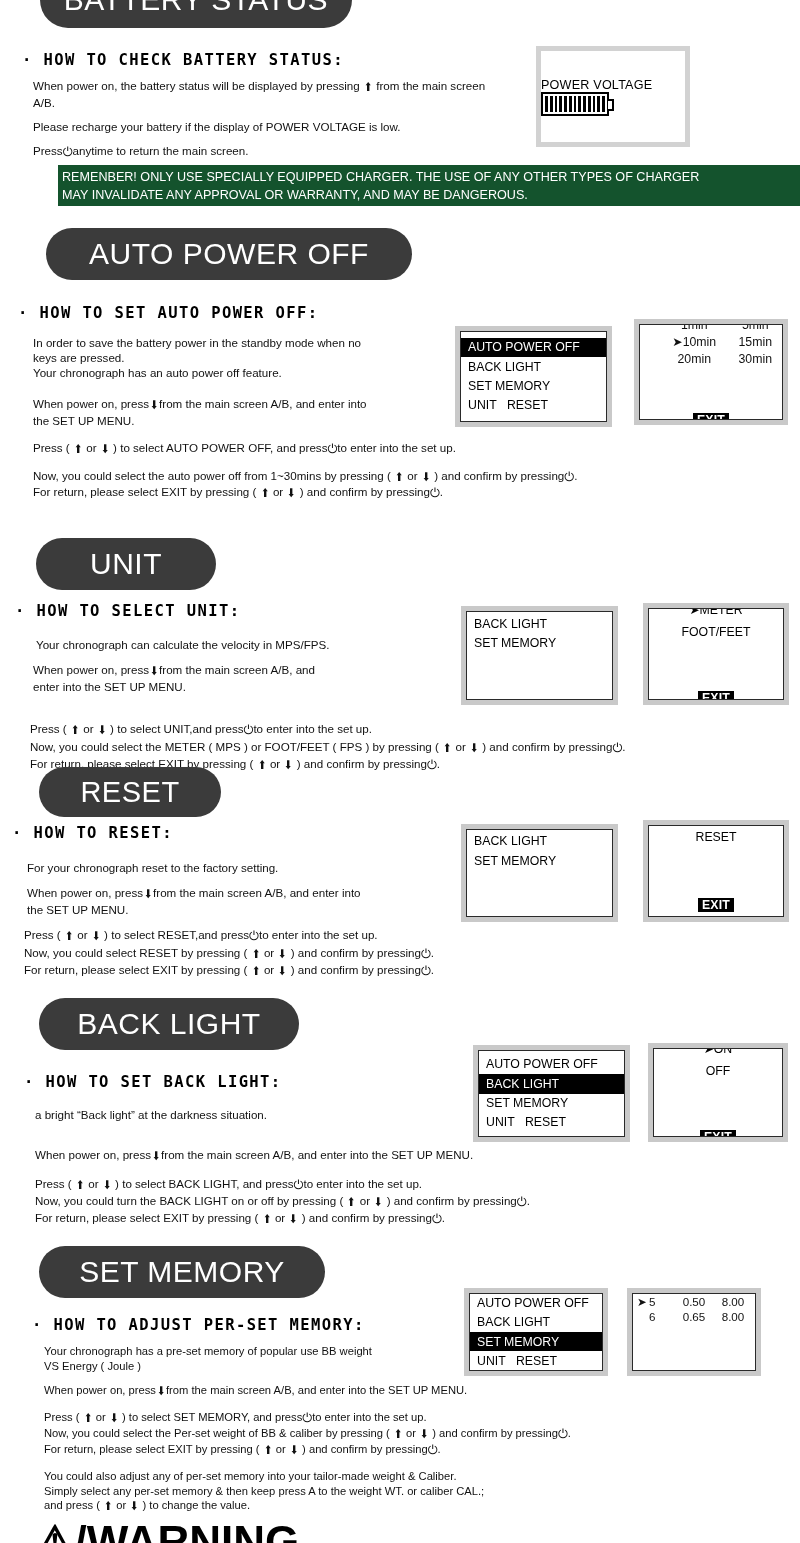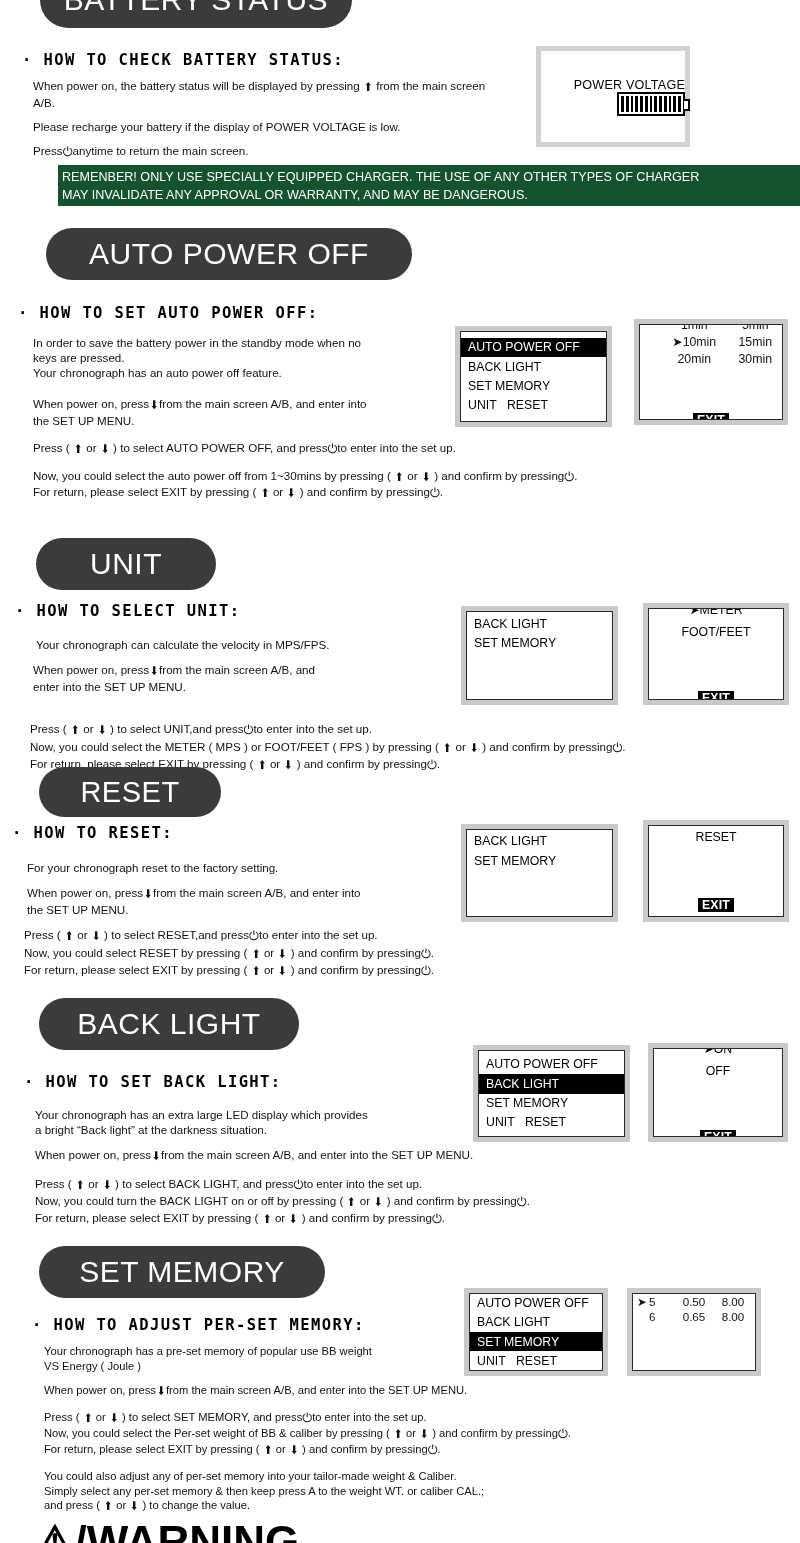--- a/index.html
+++ b/index.html
@@ -166,21 +166,21 @@
 
   
   .battbox {
     position: absolute;
     border: 5px solid #d2d2d2;
     background: #fff;
   }
   .battbox .inner {
     width: 100%; height: 100%;
     display: flex; flex-direction: column;
-    align-items: flex-end; justify-content: center;
+    align-items: flex-start; justify-content: center;
   }
   .battlabel { font-size: 12.6px; letter-spacing: 0.2px; color: #000; }
   .battery {
     position: relative;
     width: 68px; height: 24px;
     border: 2.5px solid #000;
     background: #fff;
     display: flex;
     align-items: stretch;
     padding: 2px;
@@ -452,21 +452,20 @@
 
   <div class="pill" style="left:39px; top:998px; width:260px; height:52px; font-size:30px;">
     <span>BACK LIGHT</span>
   </div>
 
   <div class="howto" style="left:24px; top:1073px;">
     <span>· HOW TO SET BACK LIGHT:</span>
   </div>
 
   <div class="para" style="left:35px; top:1107px; width:460px;">
-    <div>Your chronograph has an extra large LED display which provides</div>
     <div>a bright  “Back light” at the darkness situation.</div>
   </div>
 
   <div class="para" style="left:35px; top:1147px; width:560px;">
     <span>When power on, press</span><span class="gdn">⬇</span><span>from the main screen A/B, and enter into the SET UP MENU.</span>
   </div>
 
   <div class="para" style="left:35px; top:1176px; width:620px;">
     <span>Press (</span>
     <span class="gup">⬆</span>

